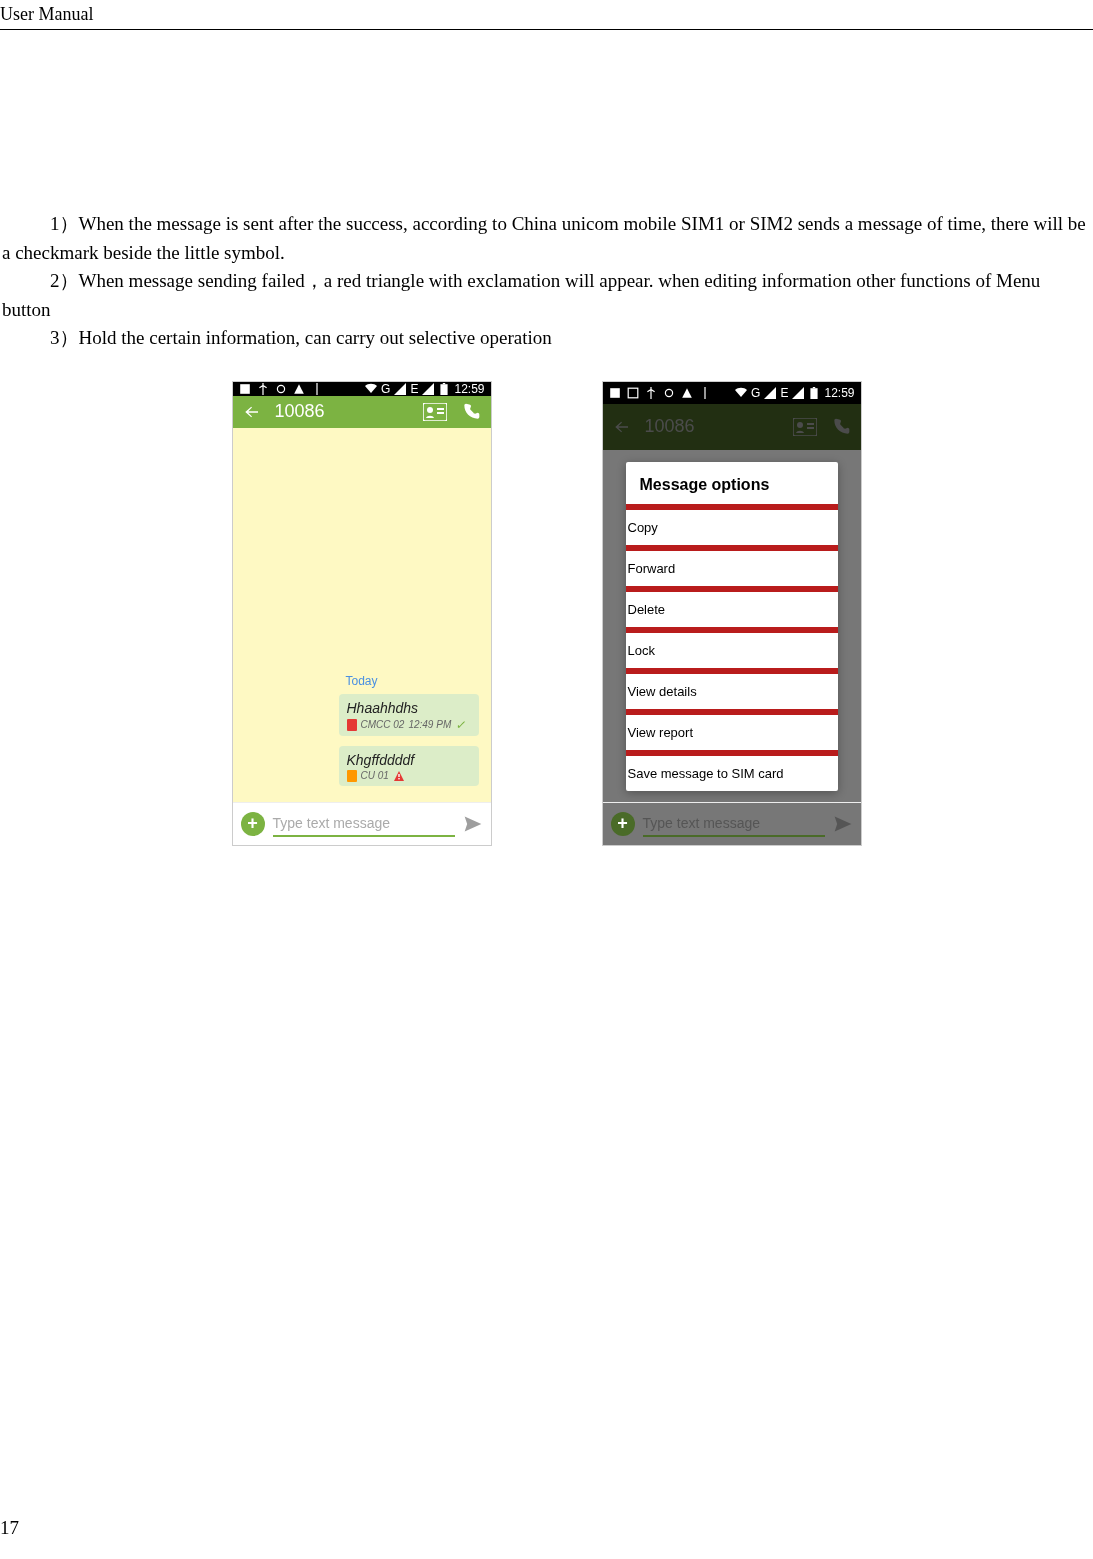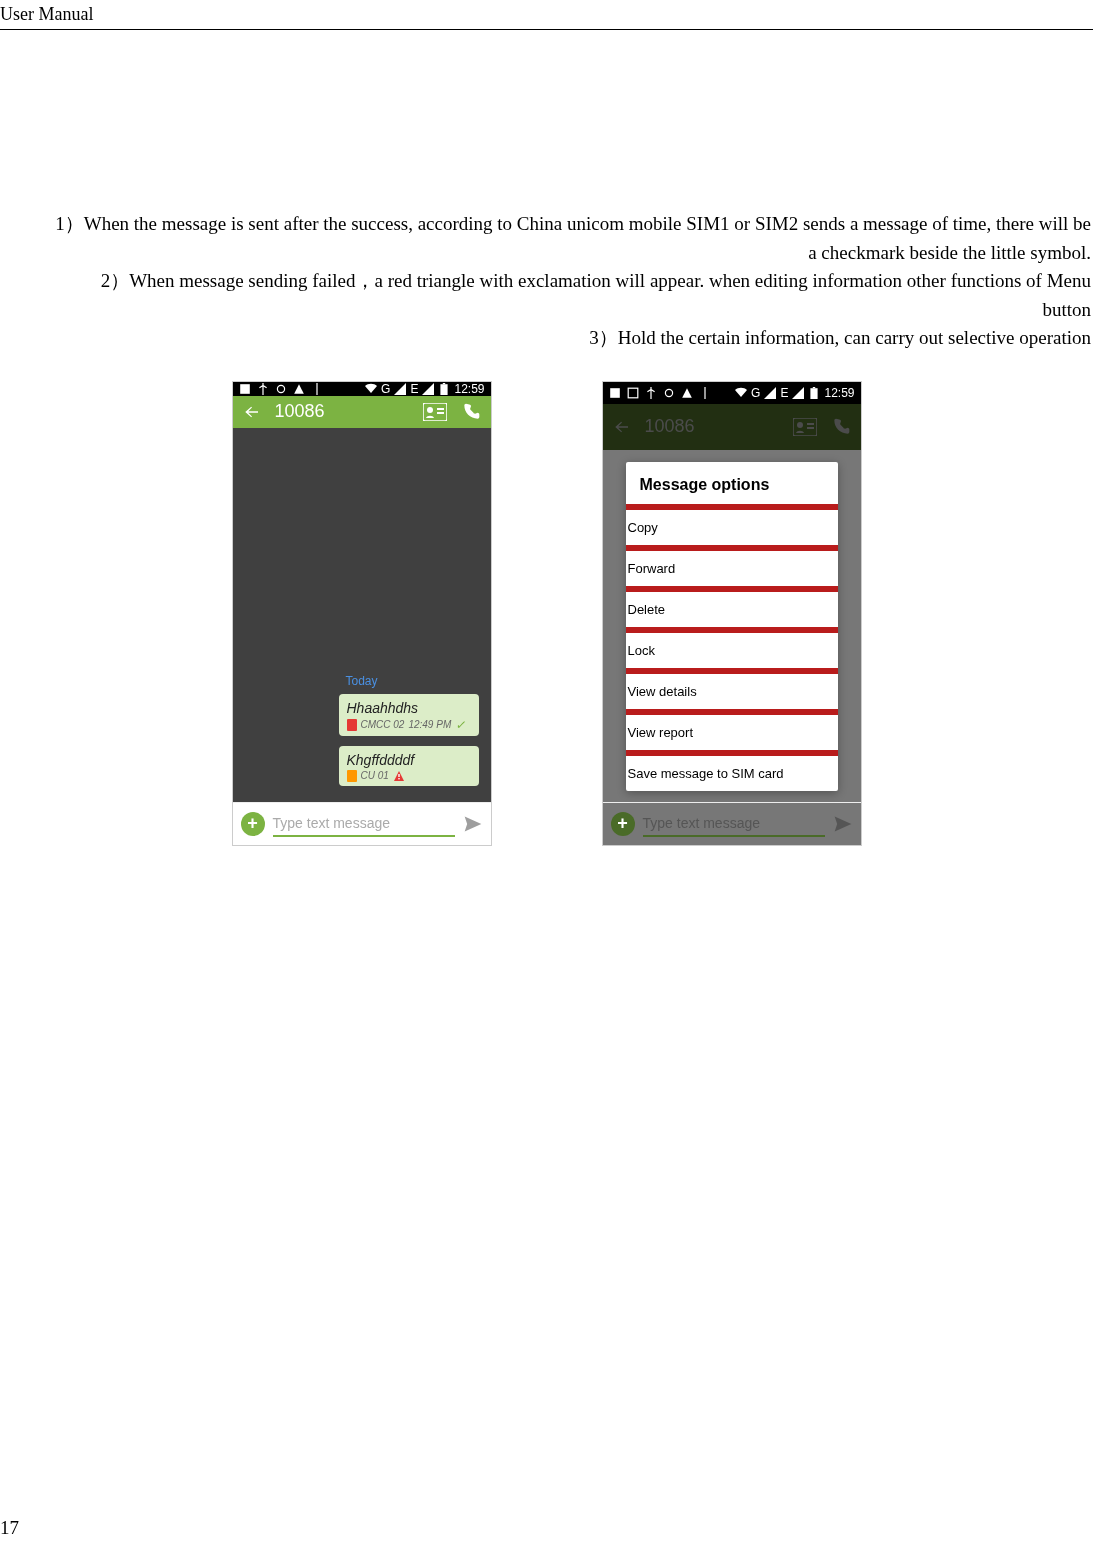--- a/index.html
+++ b/index.html
@@ -21,21 +21,20 @@
       margin-top: 180px;
       padding: 0 2px;
       font-size: 19px;
       line-height: 1.5;
     }
     .body-text p {
       margin-bottom: 0;
     }
     .indent {
       text-indent: 48px;
-      text-align: right;
     }
     .screenshots {
       display: flex;
       justify-content: center;
       gap: 110px;
       margin-top: 28px;
     }
     .phone {
       width: 260px;
       height: 465px;
@@ -75,21 +74,21 @@
       gap: 14px;
       font-size: 18px;
     }
     .green-bar .spacer { flex: 1; }
     .back-arrow { width: 18px; height: 18px; }
     .card-icon { width: 24px; height: 18px; }
     .phone-icon { width: 20px; height: 20px; }
     
     .messages {
       flex: 1;
-      background: #404040;
+      background: #fef9c3;
       position: relative;
       padding: 6px;
     }
     .today-label {
       text-align: center;
       color: #4a90e2;
       font-size: 12px;
       margin-top: 240px;
       margin-bottom: 6px;
     }

